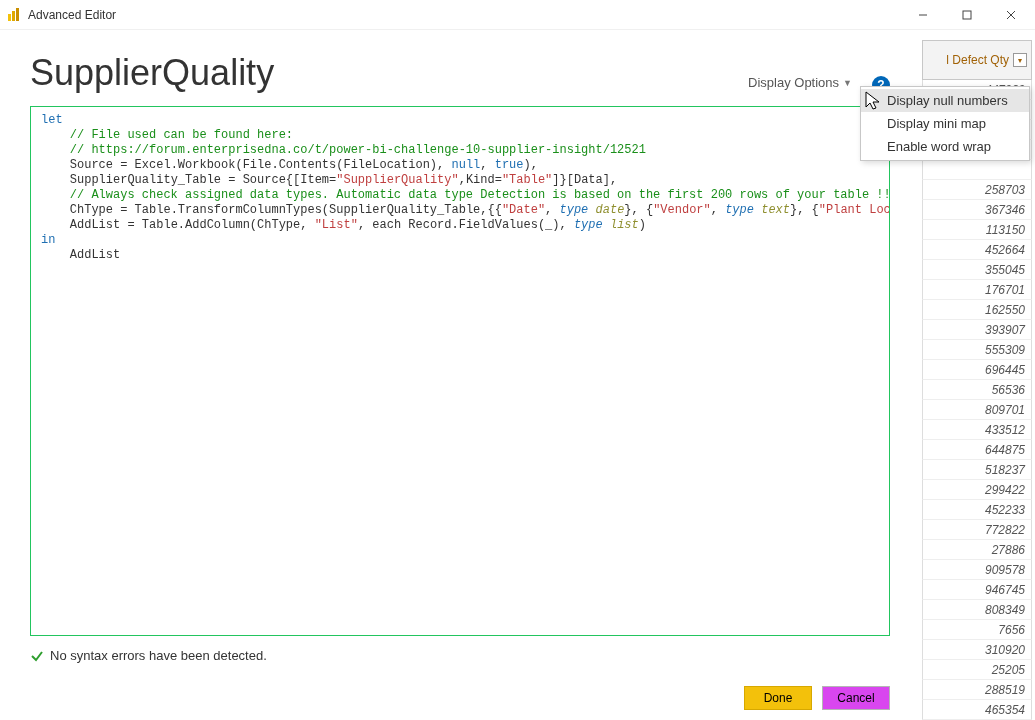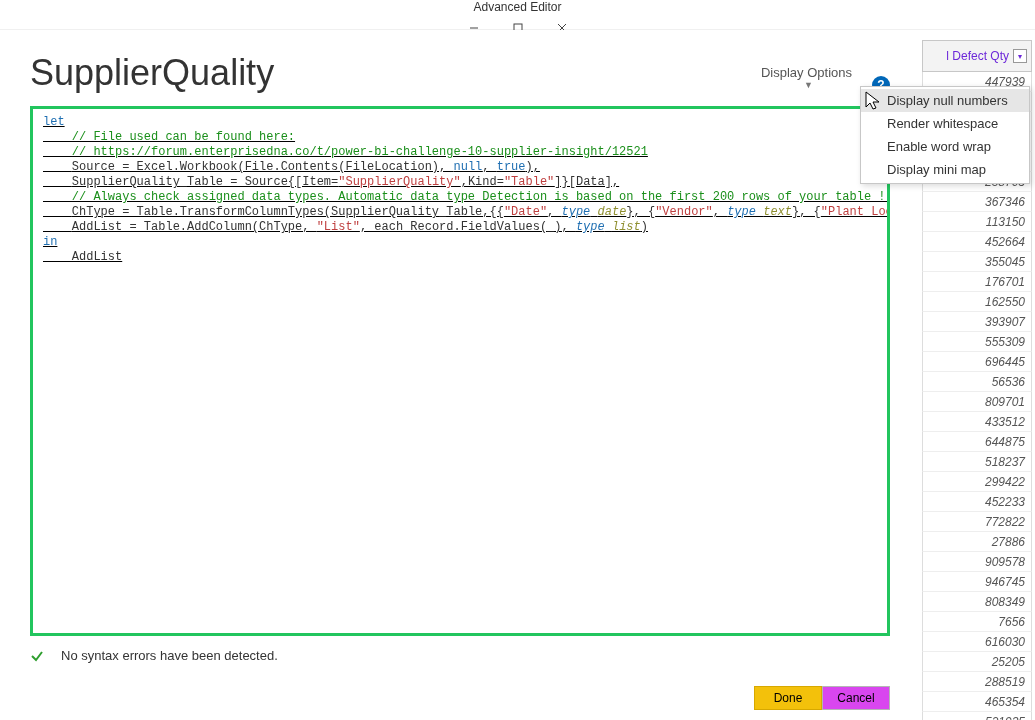--- a/index.html
+++ b/index.html
@@ -12,21 +12,20 @@
   position: relative;
   overflow: hidden;
 }
 .titlebar {
   height: 30px;
   display: flex;
   align-items: center;
   padding: 0 2px;
   background: #fff;
   border-bottom: 1px solid #f0f0f0;
-  flex-direction: column;
 }
 .titlebar-icon {
   width: 16px; height: 16px;
   margin: 0 6px 0 4px;
 }
 .titlebar-title {
   font-size: 12px;
   color: #333;
   flex: 1;
 }
@@ -59,45 +58,43 @@
   color: #333;
 }
 .spacer { flex: 1; }
 .display-options {
   font-size: 13px;
   color: #555;
   display: flex;
   align-items: center;
   cursor: pointer;
   padding: 4px 6px;
-  flex-direction: column;
 }
 .display-options .caret {
   margin-left: 4px;
   font-size: 9px;
   color: #777;
 }
 .help-icon {
   width: 18px; height: 18px;
   border-radius: 50%;
   background: #0067b8;
   color: #fff;
   font-size: 12px;
   display: flex; align-items: center; justify-content: center;
   margin-left: 14px;
   font-weight: bold;
 }
 
 .editor-frame {
   margin: 4px 30px 12px 30px;
-  border: 3px solid #22c55e;
+  border: 1px solid #22c55e;
   height: 530px;
   overflow: hidden;
   position: relative;
-  text-decoration: underline;
 }
 .code {
   font-family: Consolas, "Courier New", monospace;
   font-size: 12px;
   line-height: 15px;
   padding: 6px 10px;
   white-space: pre;
   color: #333;
 }
 .kw { color: #1f6fb2; }      
@@ -106,32 +103,31 @@
 .lit { color: #1f6fb2; }     
 .typekw { color: #1f6fb2; font-style: italic; }  
 .typeval { color: #8f8f2f; font-style: italic; } 
 
 .status-row {
   margin: 6px 30px 0 30px;
   display: flex;
   align-items: center;
   font-size: 13px;
   color: #333;
-  gap: 11px;
 }
 .check-icon {
   width: 14px; height: 14px;
   margin-right: 6px;
 }
 .buttons-row {
   position: absolute;
   right: 30px;
   bottom: 10px;
   display: flex;
-  gap: 0;
+  gap: 10px;
 }
 .btn {
   min-width: 68px;
   height: 24px;
   border: 1px solid #b5b5b5;
   background: #d946ef;
   font-size: 12px;
   cursor: pointer;
   display: flex; align-items: center; justify-content: center;
 }
@@ -165,29 +161,29 @@
 
 .bg-grid {
   position: absolute;
   top: 40px;
   right: 3px;
   width: 110px;
   bottom: 0;
   z-index: 0;
 }
 .bg-header {
-  height: 32px;
+  height: 40px;
   border: 1px solid #c7c7c7;
   background: #f3f3f3;
   display: flex;
   align-items: center;
   justify-content: flex-end;
   padding: 0 4px;
   font-size: 12px;
-  color: #6d28d9;
+  color: #a16207;
   position: relative;
 }
 .bg-dropdown-btn {
   width: 14px; height: 14px;
   border: 1px solid #999;
   margin-left: 4px;
   display: flex; align-items:center; justify-content:center;
   font-size: 8px;
   background: #fff;
 }
@@ -244,21 +240,21 @@
       <div class="bg-cell">644875</div>
       <div class="bg-cell">518237</div>
       <div class="bg-cell">299422</div>
       <div class="bg-cell">452233</div>
       <div class="bg-cell">772822</div>
       <div class="bg-cell">27886</div>
       <div class="bg-cell">909578</div>
       <div class="bg-cell">946745</div>
       <div class="bg-cell">808349</div>
       <div class="bg-cell">7656</div>
-      <div class="bg-cell">616030</div>
+      <div class="bg-cell">310920</div>
       <div class="bg-cell">25205</div>
       <div class="bg-cell">288519</div>
       <div class="bg-cell">465354</div>
       <div class="bg-cell">521935</div>
     </div>
 </div>
 
 <div class="titlebar">
   <svg class="titlebar-icon" viewBox="0 0 16 16">
     <rect x="2" y="7" width="3" height="7" fill="#f3c10b"></rect>
@@ -313,20 +309,19 @@
       <span>Done</span>
     </div>
     <div class="btn">
       <span>Cancel</span>
     </div>
   </div>
 </div>
 
 <div class="dropdown" id="dropdown">
     <div class="dropdown-item hover">Display null numbers</div>
-    <div class="dropdown-item">Render whitespace</div>
+    <div class="dropdown-item">Display mini map</div>
     <div class="dropdown-item">Enable word wrap</div>
-    <div class="dropdown-item">Display mini map</div>
   </div>
 
 <svg class="cursor-img" width="20" height="22" viewBox="0 0 20 22">
   <path d="M2 2 L2 17 L6 13 L9 19 L12 18 L9 12 L15 12 Z" fill="#fff" stroke="#000" stroke-width="1"></path>
 </svg>
 
 </body></html>

